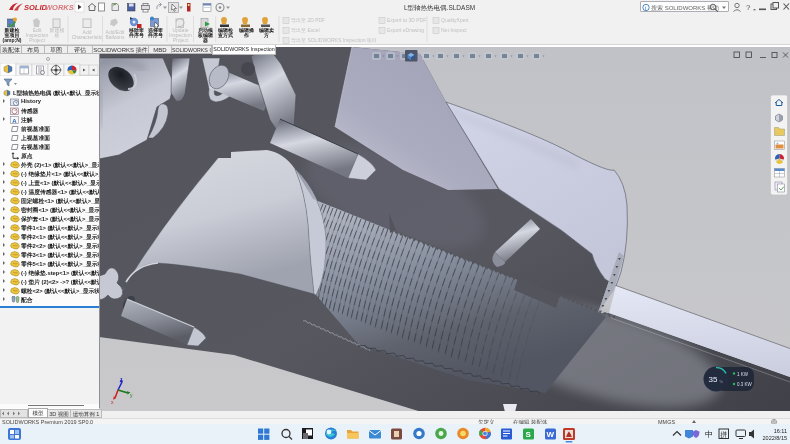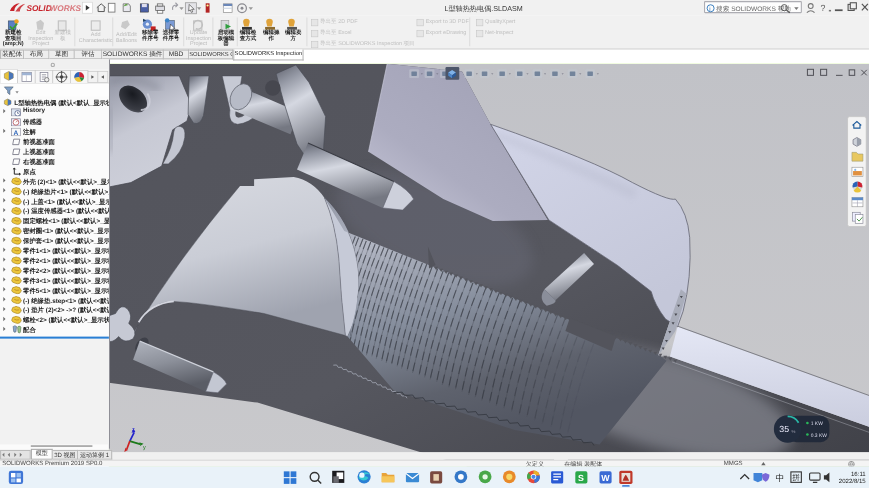--- a/index.html
+++ b/index.html
@@ -1,20 +1,20 @@
 <!DOCTYPE html>
 <html><head><meta charset="utf-8"><style>
 *{margin:0;padding:0;box-sizing:border-box}
 html,body{width:790px;height:444px;overflow:hidden;font-family:"Liberation Sans",sans-serif;background:#fff}
 .abs{position:absolute}
 svg{display:block}
 </style></head>
 <body>
 
-<div class="abs" id="viewport" style="left:99px;top:58px;width:691px;height:366px;background:#bef264;z-index:1;overflow:hidden">
+<div class="abs" id="viewport" style="left:99px;top:47px;width:691px;height:366px;background:#ec4899;z-index:1;overflow:hidden">
 <svg id="scene" width="691" height="366" viewBox="99 45 691 366">
 <defs>
 <linearGradient id="bgg" x1="0" y1="0" x2="0" y2="1">
  <stop offset="0" stop-color="#c1c2c7"></stop>
           <stop offset="1" stop-color="#c9c9cc"></stop>
 </linearGradient>
 <linearGradient id="darkg" x1="0" y1="0" x2="1" y2="1">
  <stop offset="0" stop-color="#53545c"></stop>
           <stop offset="0.55" stop-color="#56575f"></stop>
           <stop offset="1" stop-color="#404148"></stop>

